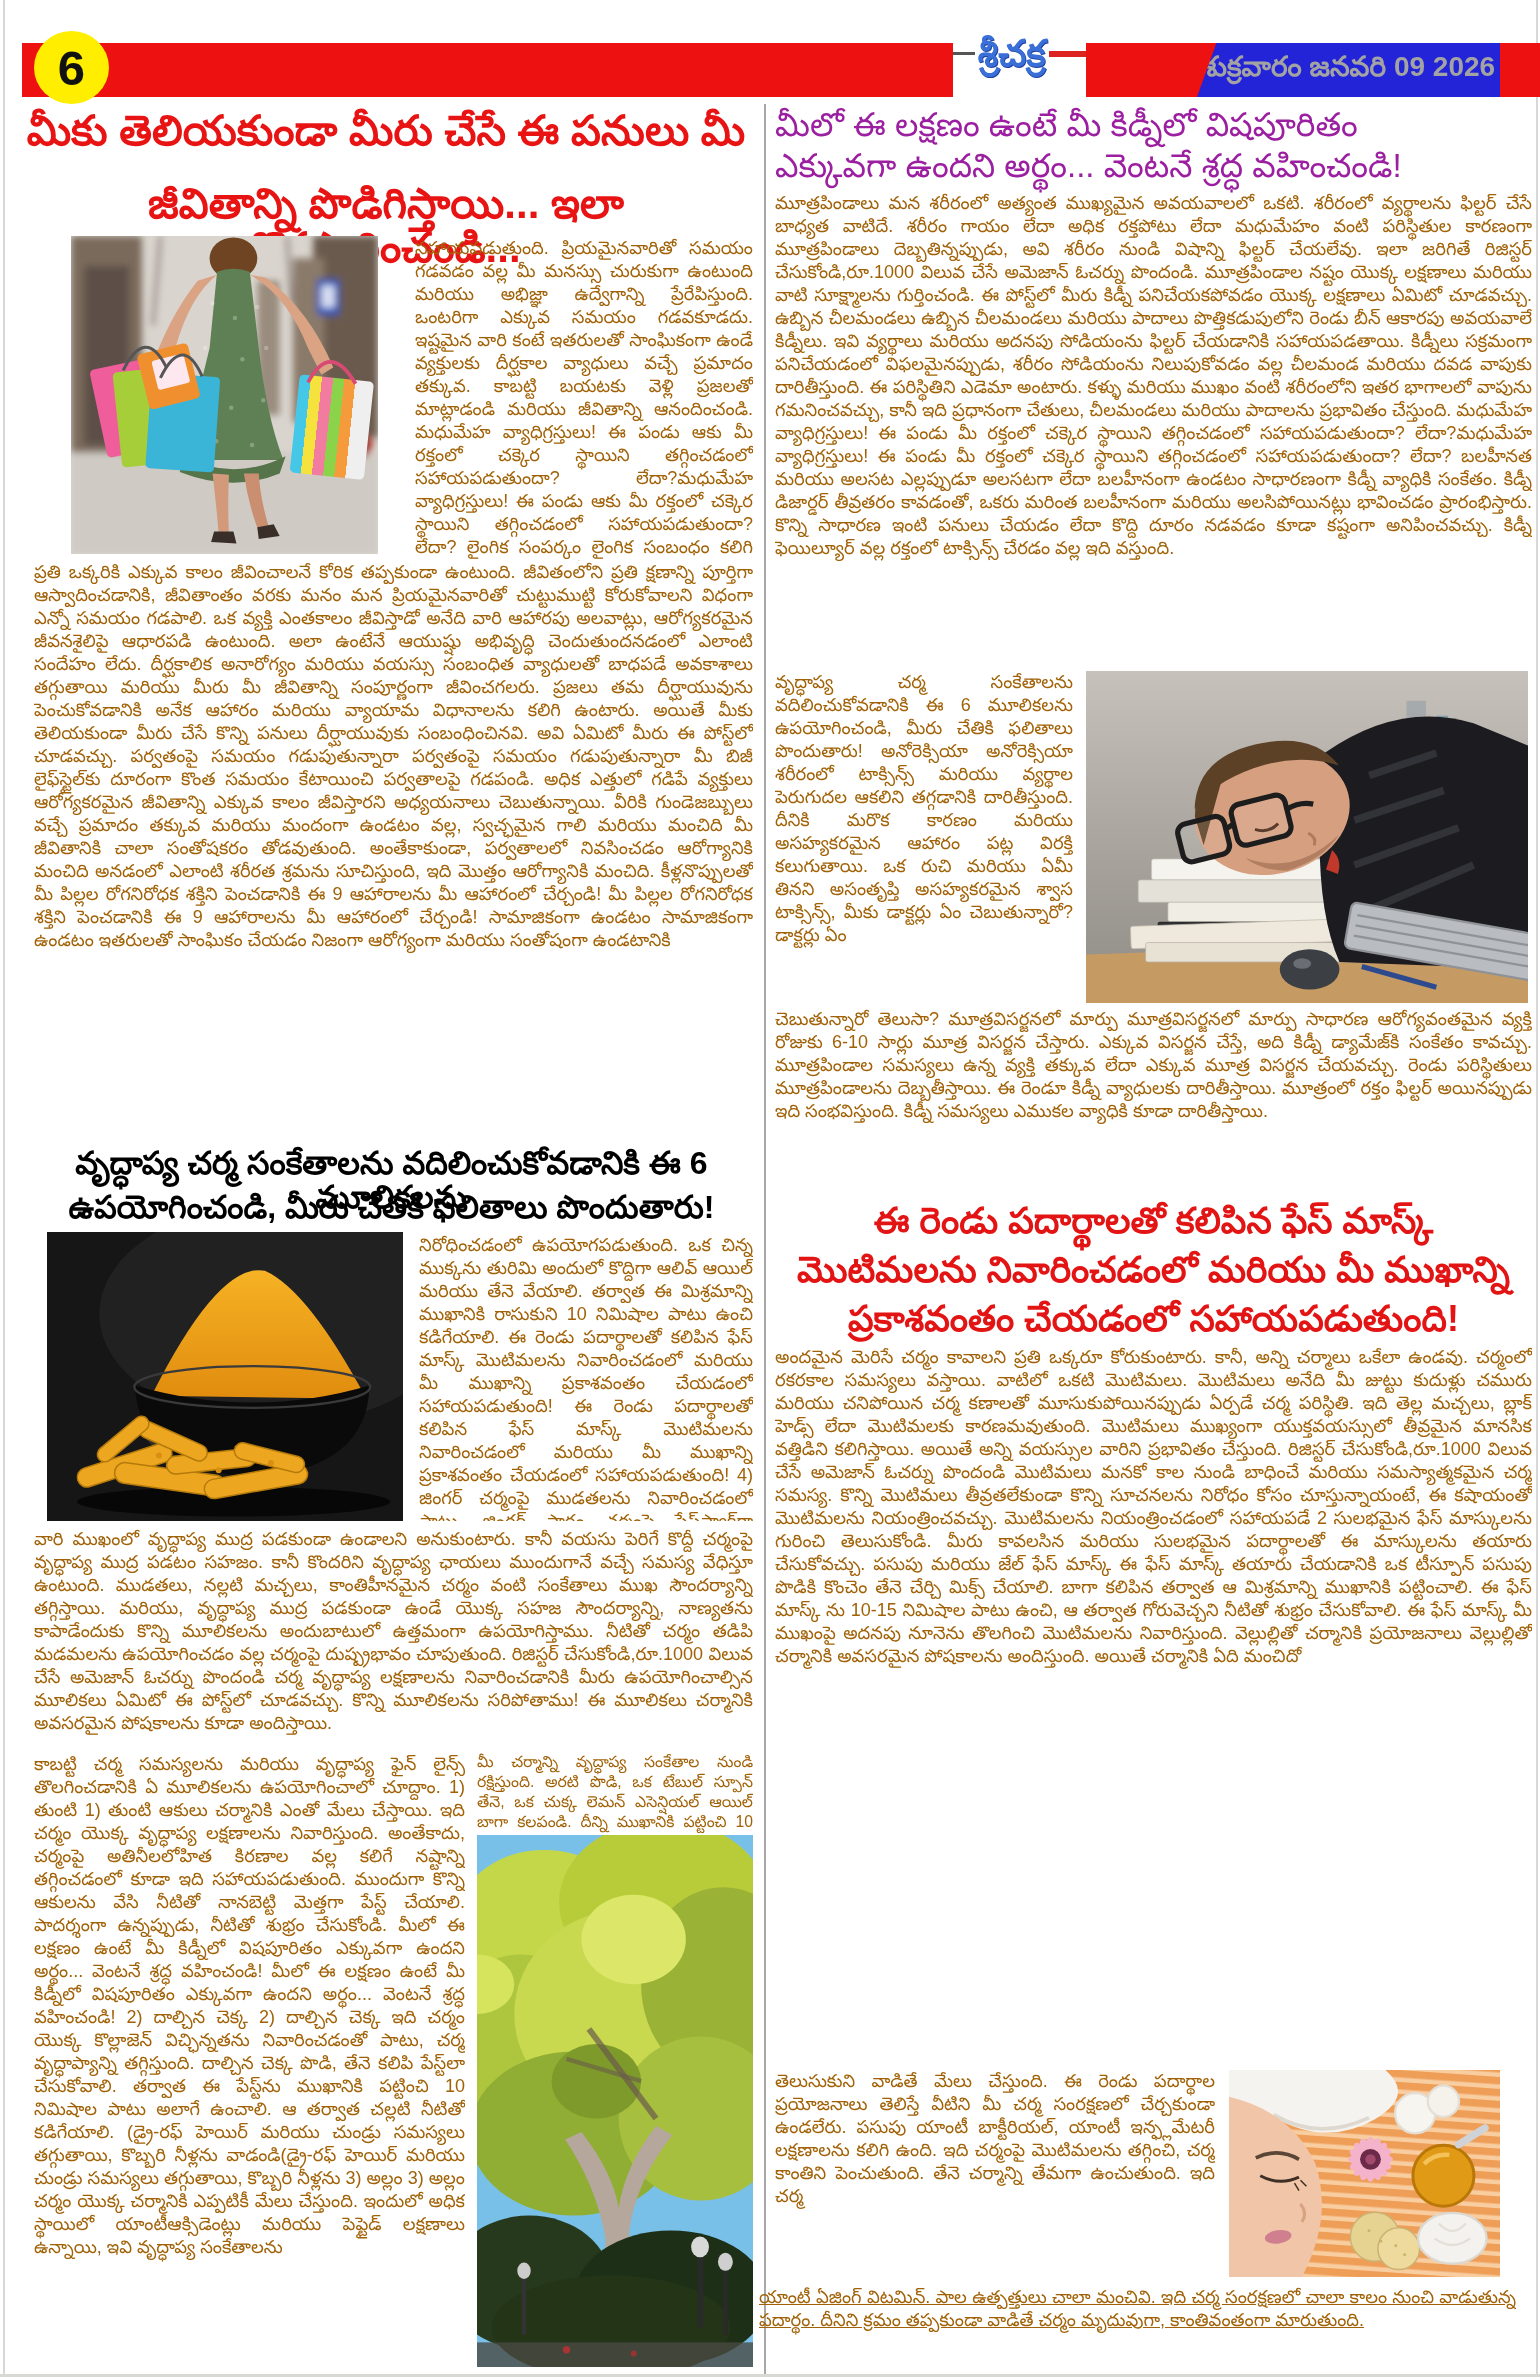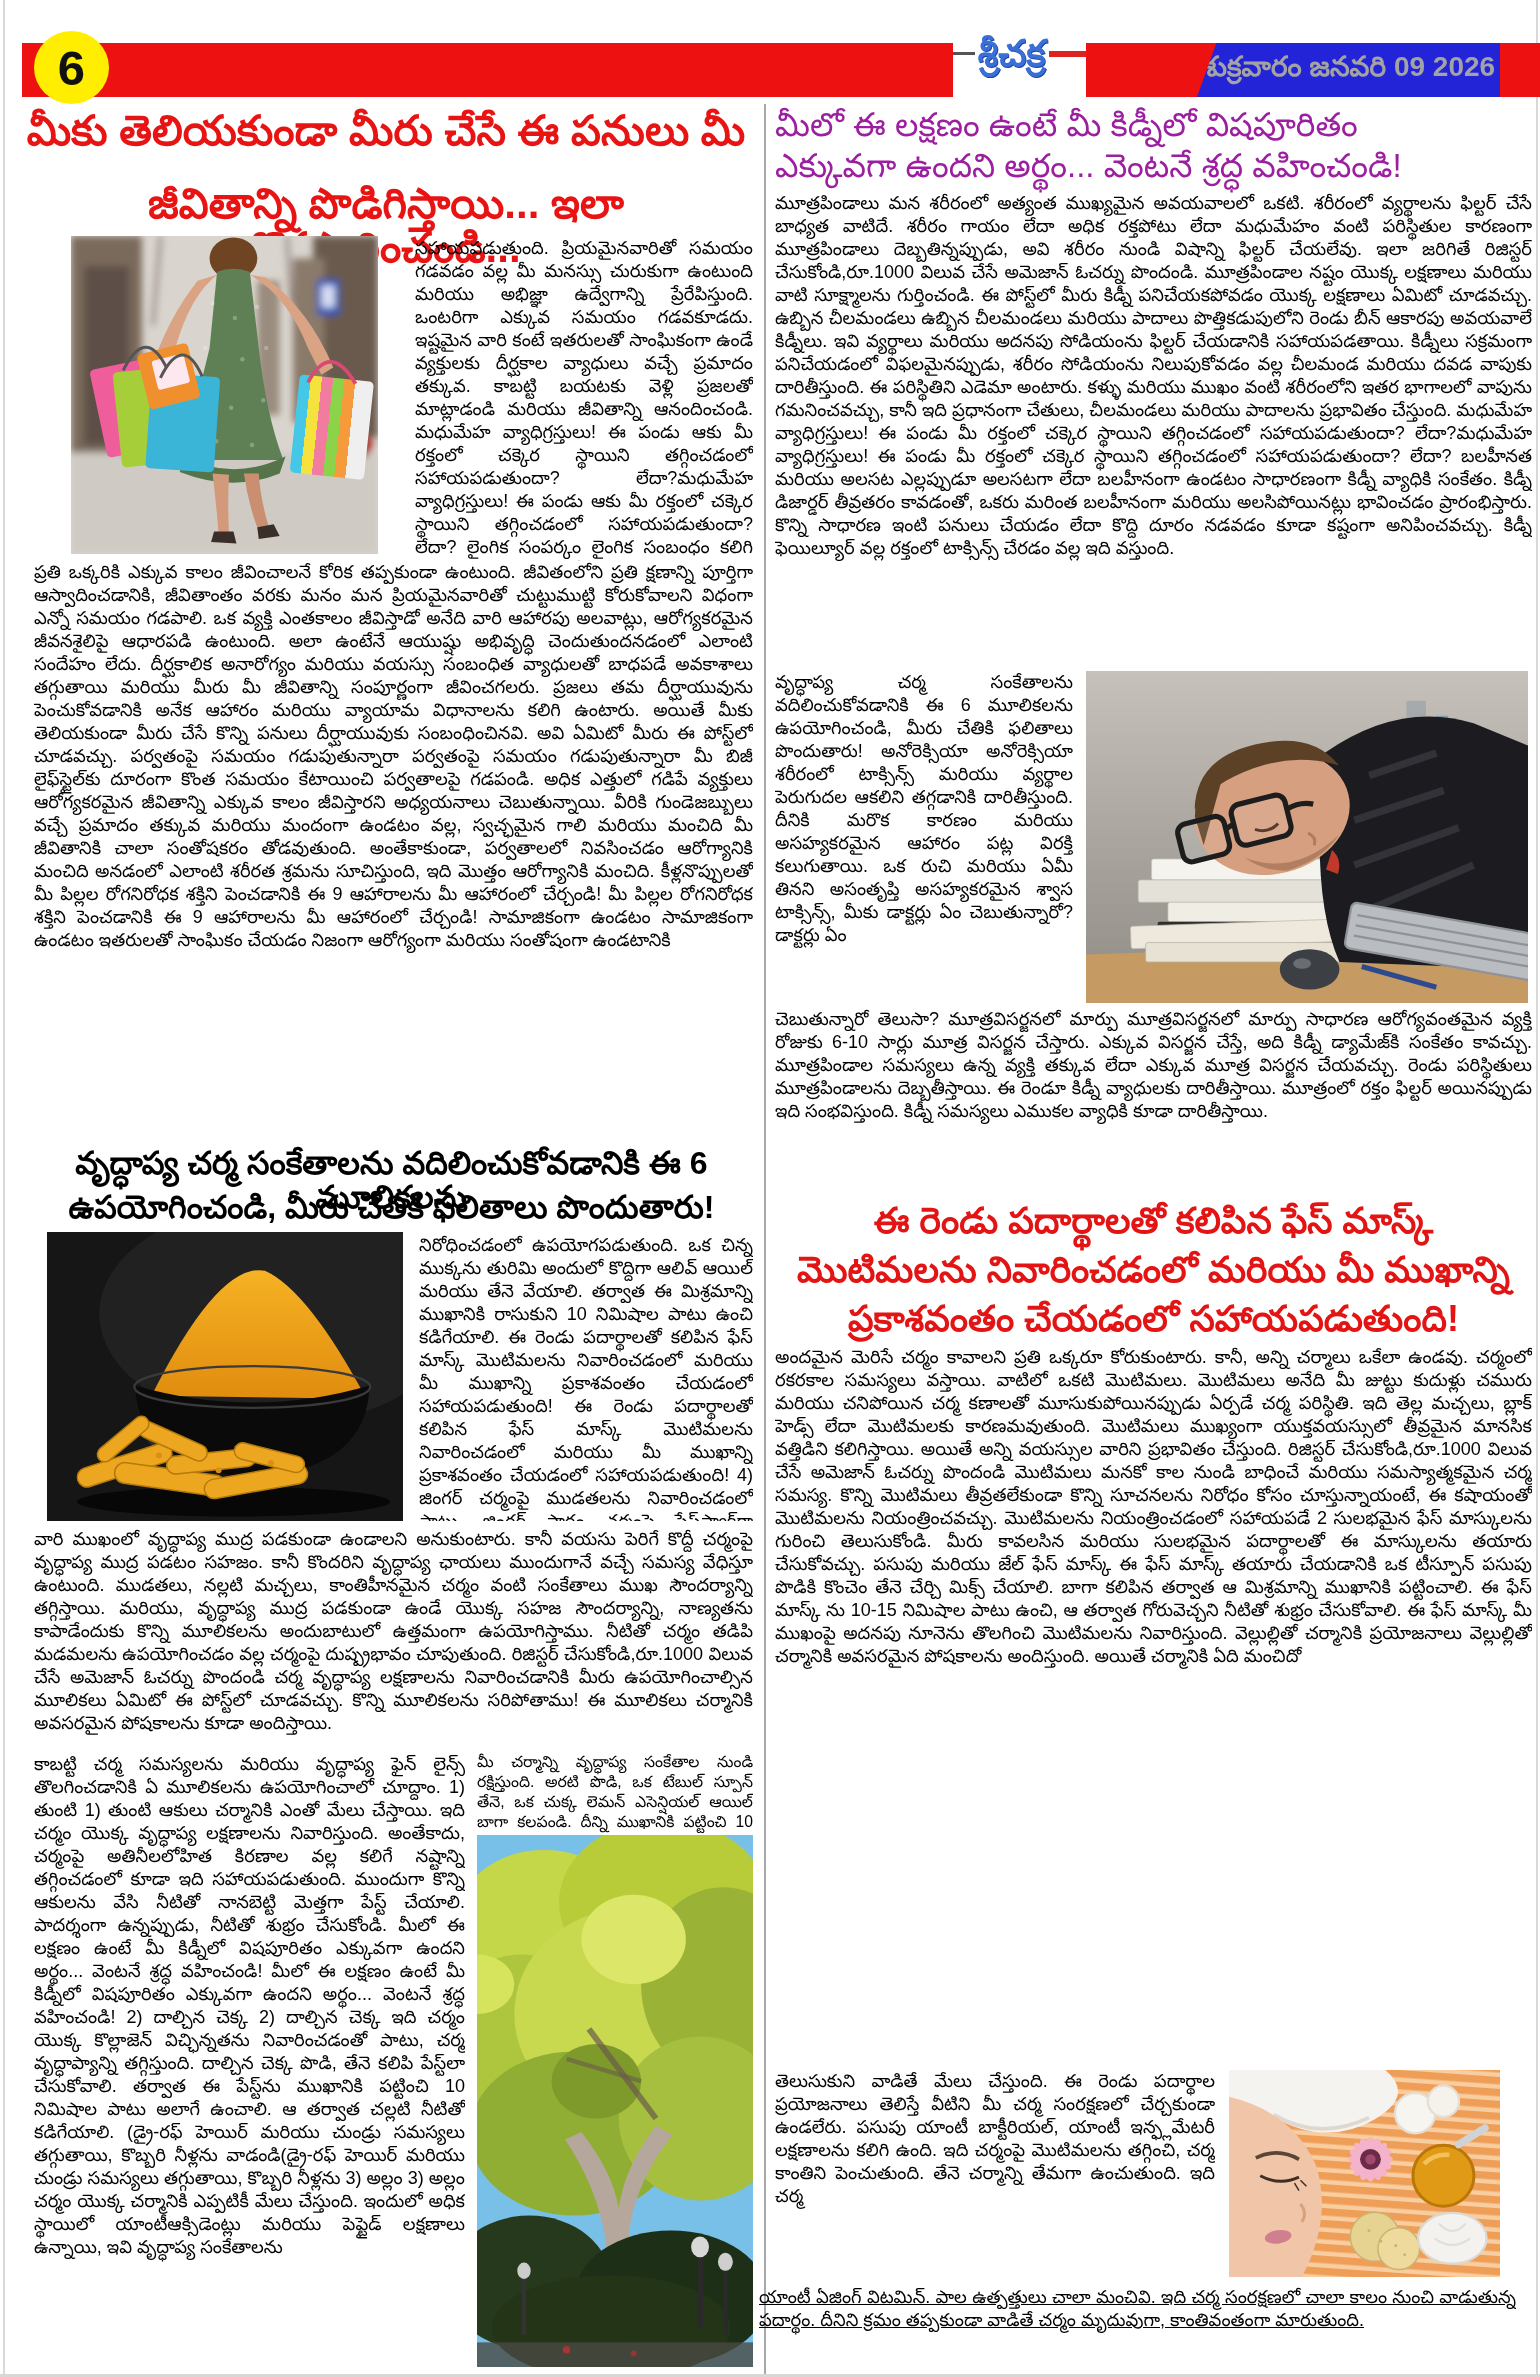--- a/index.html
+++ b/index.html
@@ -19,21 +19,21 @@
   .date-box{left:1197px;top:43px;width:303px;height:54px;background:#2323d8;
             clip-path:polygon(19.4px 0,100% 0,100% 100%,0 100%);
             display:flex;align-items:center;justify-content:center;}
   .date-text{color:#a3a3a3;font-size:28px;font-weight:bold;}
   
   .hl-left{left:17px;width:738px;text-align:center;font-weight:bold;color:#e81414;font-size:42px;line-height:1.05;}
   .hl-right{left:775px;width:757px;text-align:left;font-weight:normal;color:#9b1fa0;font-size:33px;line-height:1.05;}
   .subhead-blue{left:22.4px;width:738px;text-align:center;font-weight:bold;color:#000000;font-size:32px;line-height:1.05;}
   .subhead-red{left:775px;width:757px;text-align:center;font-weight:bold;color:#e31414;font-size:36px;line-height:1.05;}
   
-  .bodytxt{font-size:18px;line-height:23px;text-align:justify;overflow:hidden;color:#000000;}
+  .bodytxt{font-size:18px;line-height:23px;text-align:justify;overflow:hidden;color:#a16207;}
   .divider-v{left:764px;top:104px;width:1.5px;height:2270px;background:#a8a8a8;}
   .photo{overflow:hidden;}
   .photo svg{display:block;width:100%;height:100%;}
 </style>
 </head>
 <body>
 
 <div class="page">
 
   <div class="abs edge" style="left:3px;top:0;width:2.2px;height:2377px;"></div>

